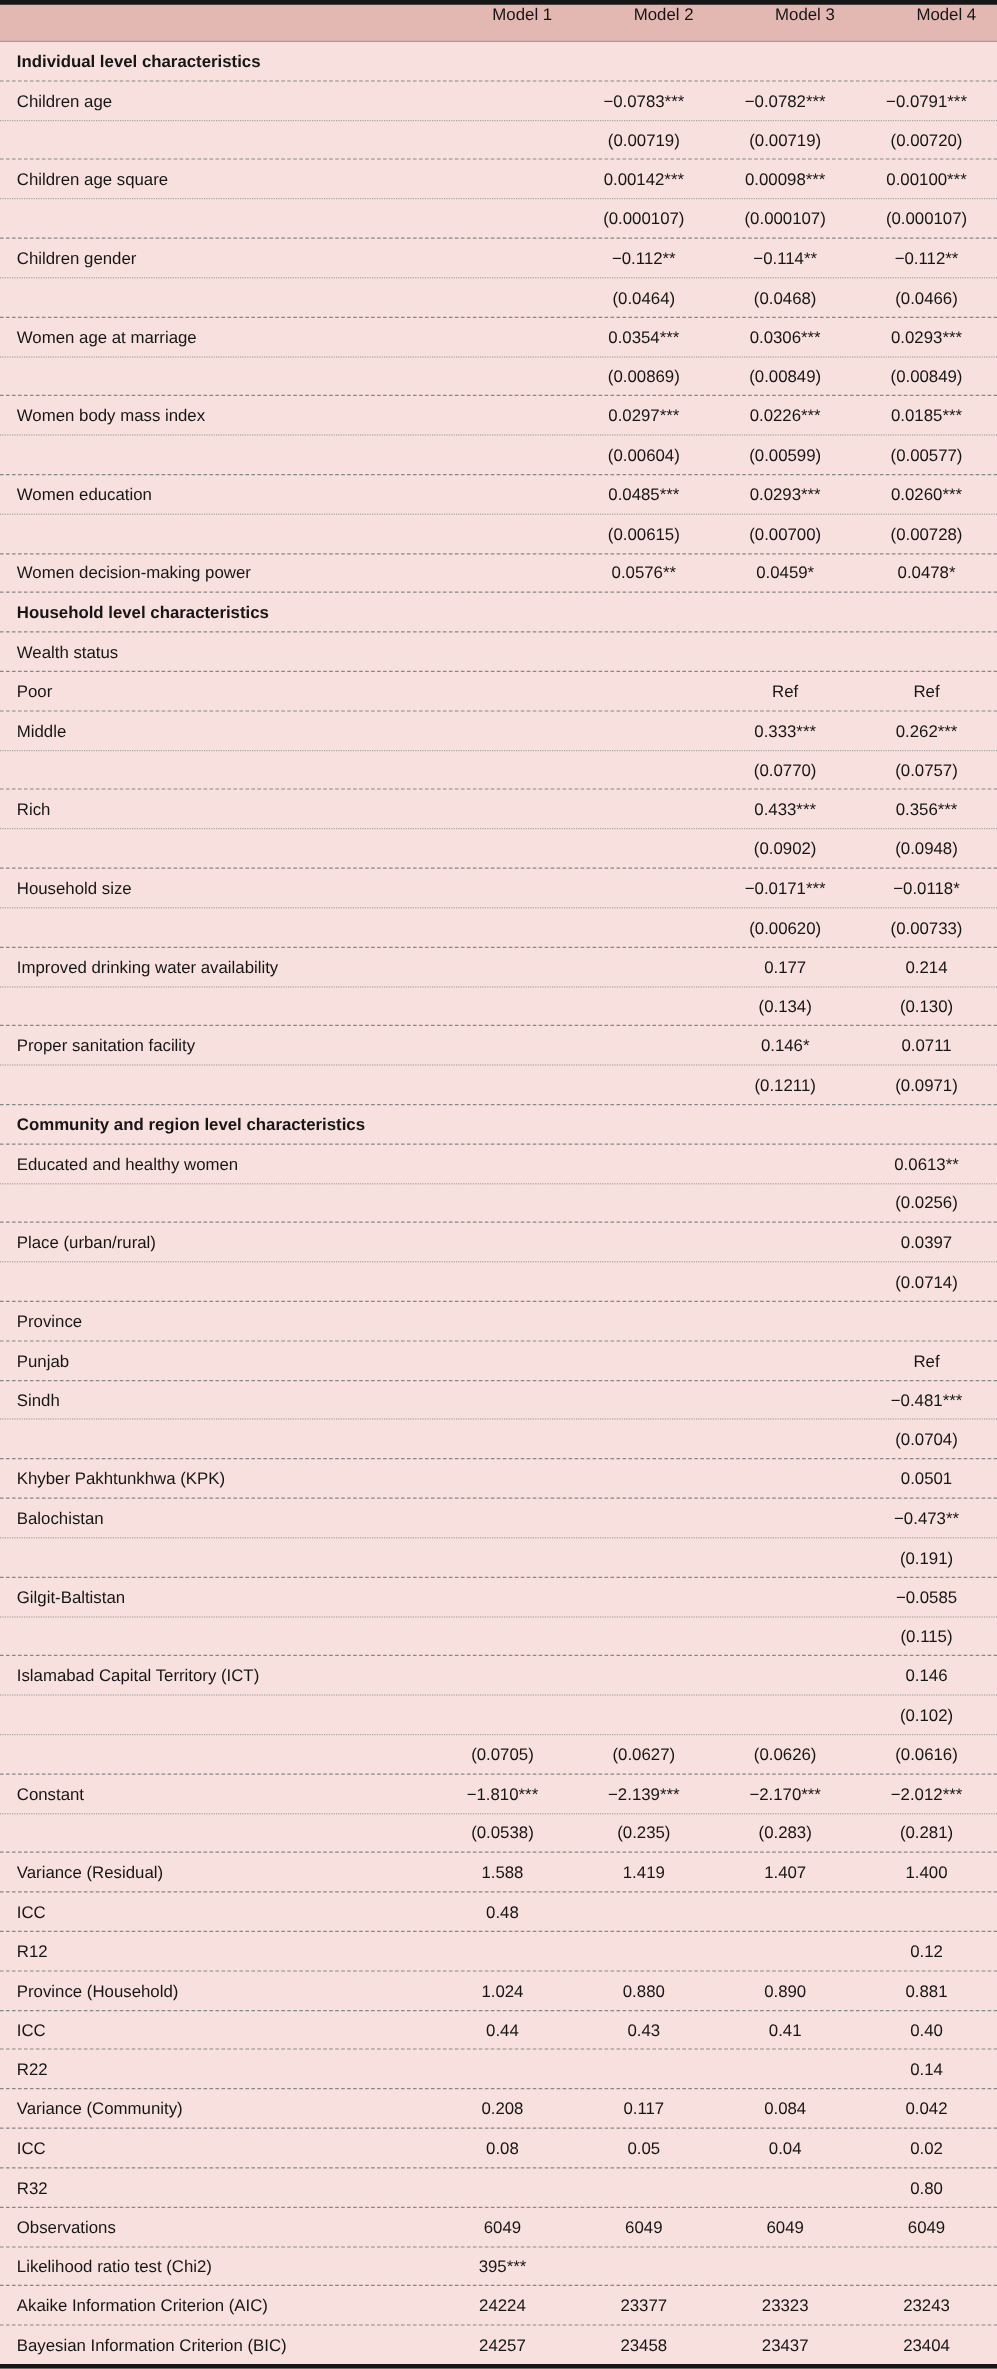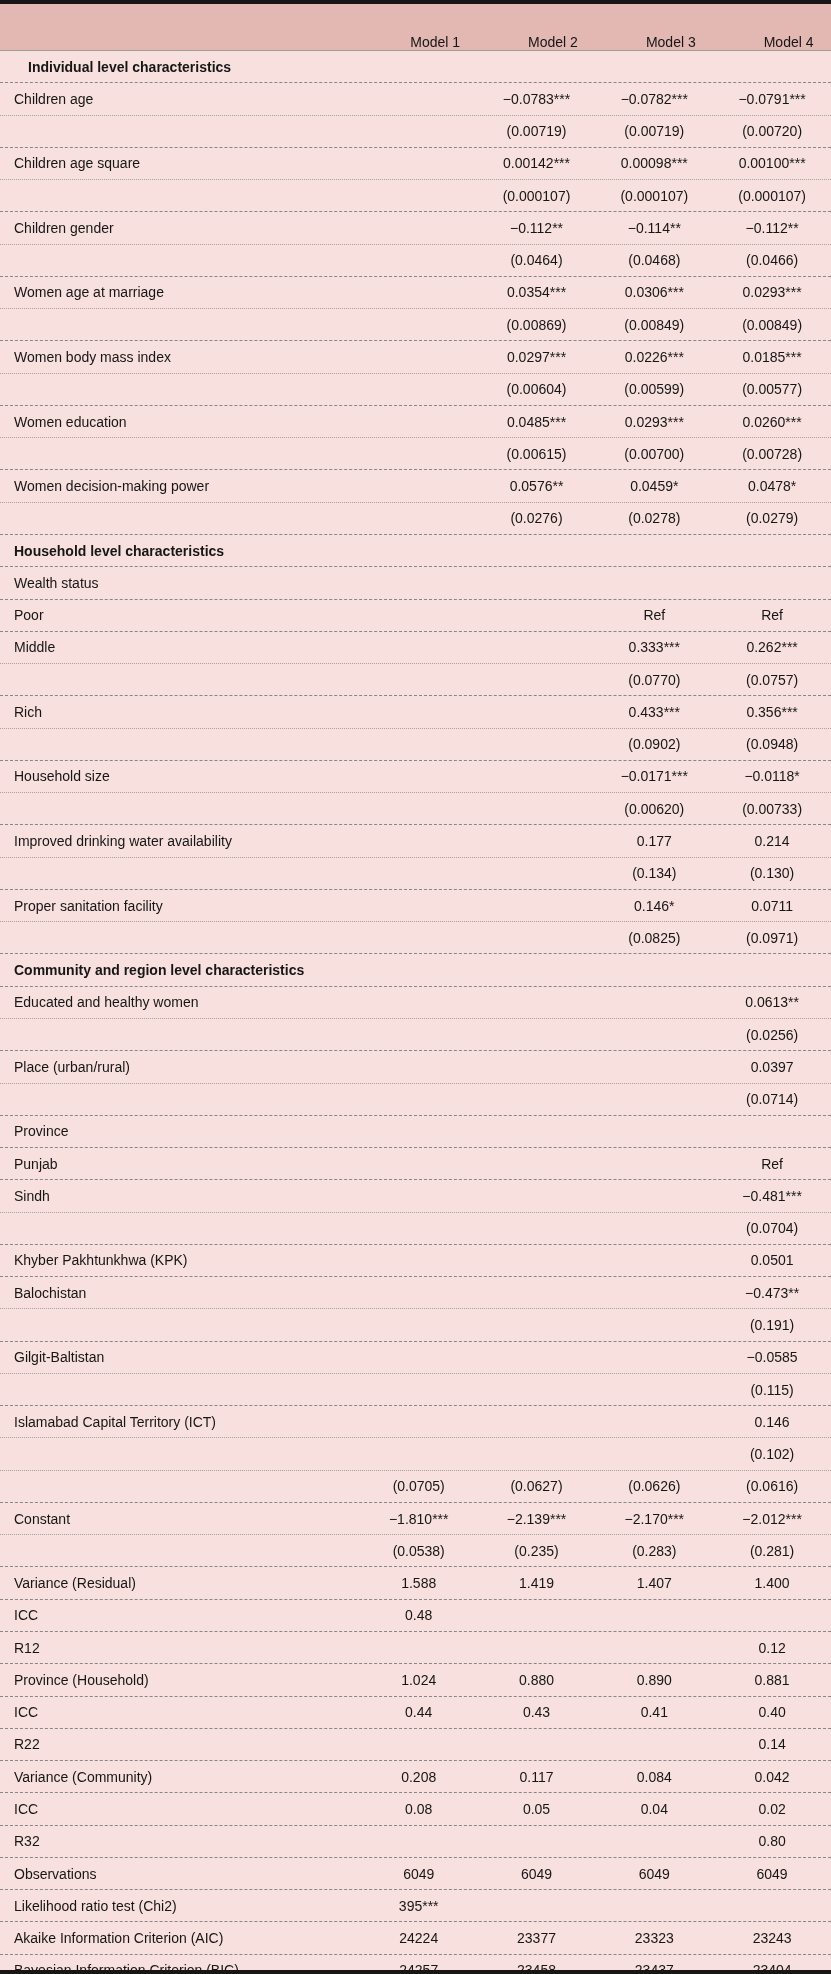--- a/index.html
+++ b/index.html
@@ -7,22 +7,22 @@
     position:relative;
     width:831px;height:1974px;
     box-sizing:border-box;
     font-family:"Liberation Sans",sans-serif;
     font-size:14px;color:#161616;
     border-top:4px solid #161616;
     border-bottom:4px solid #161616;
     overflow:hidden;
   }
   .header-row{
-    height:47px;
-    display:flex;align-items:flex-end;
+    height:31px;
+    display:flex;align-items:flex-start;
     border-bottom:1px solid #9d9da0;
     box-sizing:border-box;
     gap:33px;
   }
   .tbody{
     display:flex;flex-direction:column;
     height:1935px;
   }
   .row{flex:1 1 0;display:flex;align-items:center;min-height:0;}
   .labelcol{
@@ -30,21 +30,21 @@
     padding-left:14px;
     box-sizing:border-box;
     text-align:left;
     white-space:nowrap;
     overflow:hidden;
   }
   .valcol{flex:1 1 0;text-align:center;white-space:nowrap;}
   .section .labelcol{font-weight:700;}
   .sep-strong{border-top:1px dashed #878787;}
   .sep-light{border-top:1px dotted #a6a39f;align-items:center;}
-  .tbody .row:first-child{border-top:none;padding-left:14px;}
+  .tbody .row:first-child{border-top:none;}
 </style>
 </head>
 <body>
 
 <div class="page" style="background: rgb(247, 224, 221); color: rgb(22, 22, 22); border-top-color: rgb(22, 22, 22); border-bottom-color: rgb(22, 22, 22);">
   <div class="header-row" id="header-row" style="background: rgb(227, 183, 178);">
       <div class="labelcol"></div>
       <div class="valcol">Model 1</div>
       <div class="valcol">Model 2</div>
       <div class="valcol">Model 3</div>
@@ -142,27 +142,20 @@
         <div class="valcol">(0.00700)</div>
         <div class="valcol">(0.00728)</div>
       </div>
       <div class="row coef sep-strong">
         <div class="labelcol">Women decision-making power</div>
         <div class="valcol"></div>
         <div class="valcol">0.0576**</div>
         <div class="valcol">0.0459*</div>
         <div class="valcol">0.0478*</div>
       </div>
-      <div class="row se sep-light">
-        <div class="labelcol"></div>
-        <div class="valcol"></div>
-        <div class="valcol">(0.0276)</div>
-        <div class="valcol">(0.0278)</div>
-        <div class="valcol">(0.0279)</div>
-      </div>
       <div class="row section sep-strong">
         <div class="labelcol">Household level characteristics</div>
         <div class="valcol"></div>
         <div class="valcol"></div>
         <div class="valcol"></div>
         <div class="valcol"></div>
       </div>
       <div class="row coef sep-strong">
         <div class="labelcol">Wealth status</div>
         <div class="valcol"></div>
@@ -237,21 +230,21 @@
         <div class="labelcol">Proper sanitation facility</div>
         <div class="valcol"></div>
         <div class="valcol"></div>
         <div class="valcol">0.146*</div>
         <div class="valcol">0.0711</div>
       </div>
       <div class="row se sep-light">
         <div class="labelcol"></div>
         <div class="valcol"></div>
         <div class="valcol"></div>
-        <div class="valcol">(0.0825)</div>
+        <div class="valcol">(0.1211)</div>
         <div class="valcol">(0.0971)</div>
       </div>
       <div class="row section sep-strong">
         <div class="labelcol">Community and region level characteristics</div>
         <div class="valcol"></div>
         <div class="valcol"></div>
         <div class="valcol"></div>
         <div class="valcol"></div>
       </div>
       <div class="row coef sep-strong">

